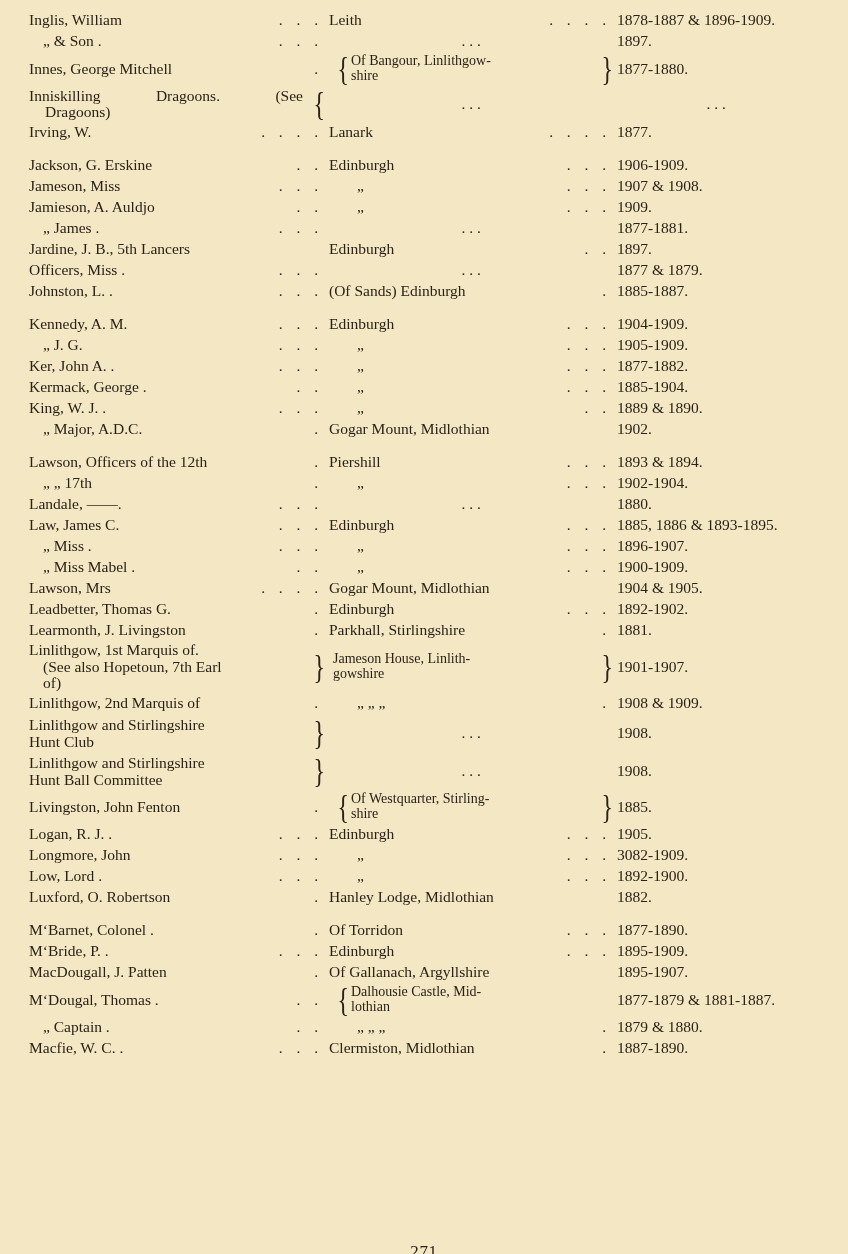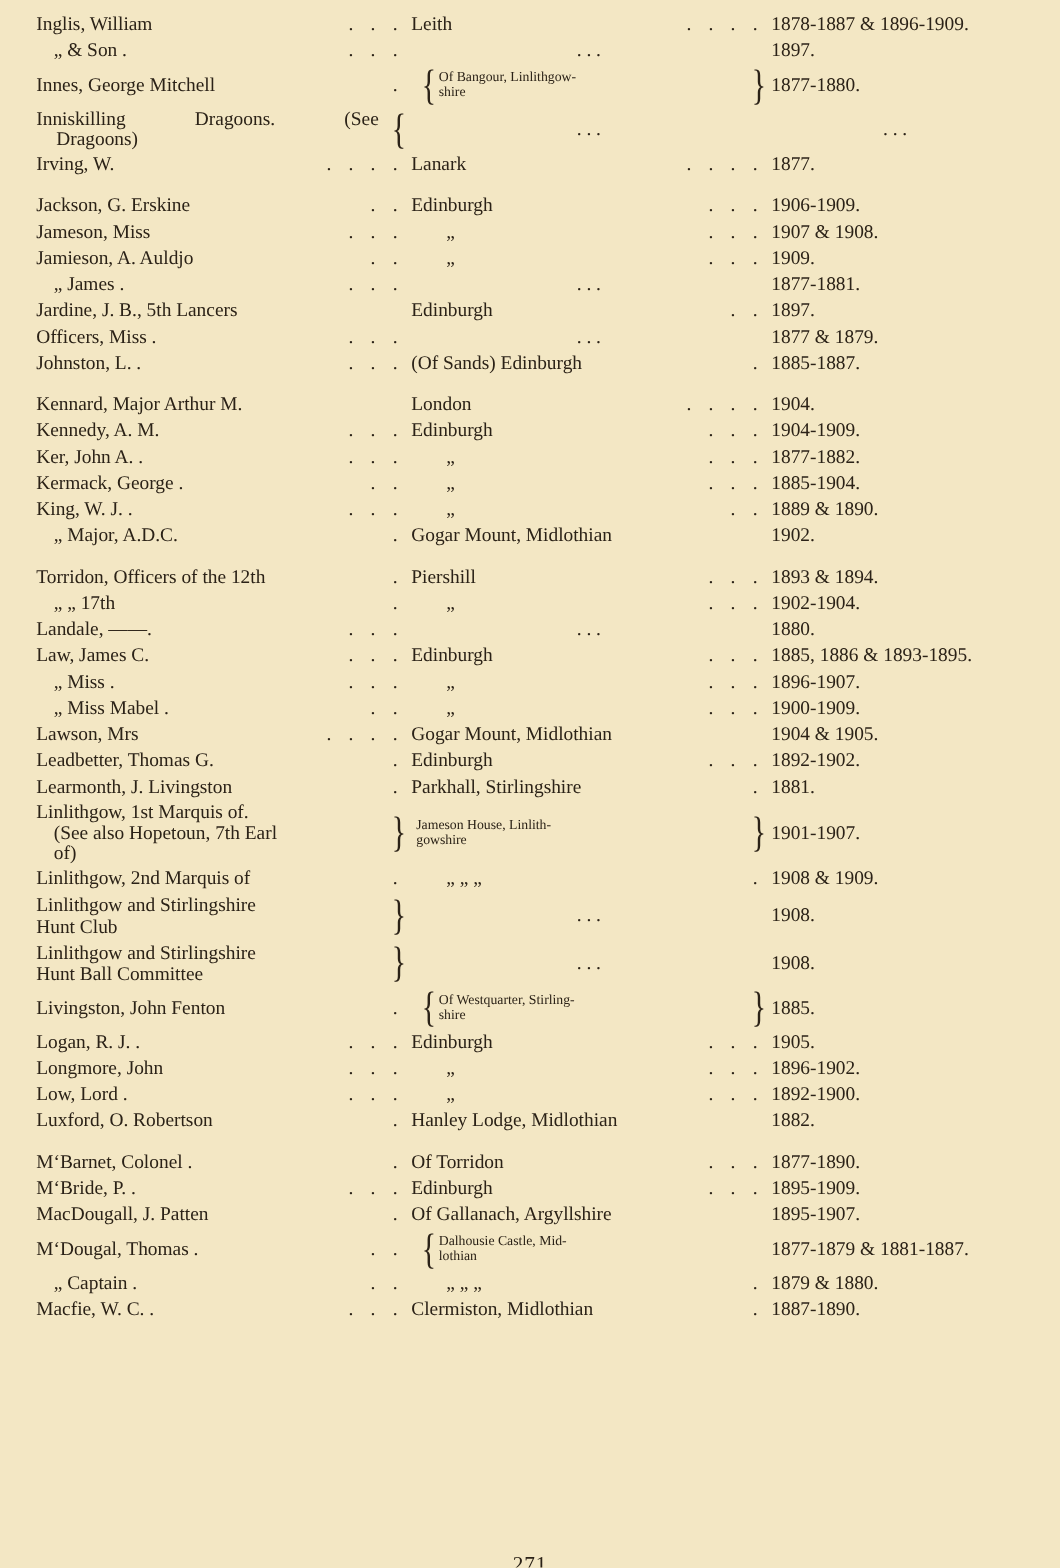--- a/index.html
+++ b/index.html
@@ -87,21 +87,21 @@
     transform: translateY(-50%) scaleX(0.7);
     font-size: 34px;
     line-height: 1;
     font-family: "Liberation Serif", serif;
   }
   .brace.right { left: auto; right: 2px; }
   .braced-text {
     display: block;
     padding-left: 22px;
     padding-right: 20px;
-    font-size: 11px;
+    font-size: 14px;
     line-height: 1.05;
   }
   .brace-name {
     position: relative;
     white-space: normal;
     padding-right: 14px;
   }
   .spaced {
     display: block;
     text-align: justify;
@@ -330,56 +330,56 @@
             <span class="ldr dots">.</span>
           </span>
         </td>
         <td class="col-years">1885-1887.</td>
       </tr>
 
       <tr class="gap-row">
           <td colspan="3"></td>
         </tr>
 
-      <tr class="row">
-        <td class="col-name">
-          <span class="name-inner">
-            <span class="txt">Kennard, Major Arthur M.</span>
-            <span class="sp"></span>
-            <span class="ldr dots"></span>
-          </span>
-        </td>
-        <td class="col-place">
-          <span class="place-inner">
-            <span class="txt">London</span>
-            <span class="sp"></span>
-            <span class="ldr dots">.     .     .     .</span>
-          </span>
-        </td>
-        <td class="col-years">1904.</td>
-      </tr>
 
       <tr class="row">
         <td class="col-name">
           <span class="name-inner">
             <span class="txt">Kennedy, A. M.</span>
             <span class="sp"></span>
             <span class="ldr dots">.        .        .</span>
           </span>
         </td>
         <td class="col-place">
           <span class="place-inner">
             <span class="txt">Edinburgh</span>
             <span class="sp"></span>
             <span class="ldr dots">.     .     .</span>
           </span>
         </td>
         <td class="col-years">1904-1909.</td>
       </tr>
 
+      <tr class="row">
+        <td class="col-name">
+          <span class="name-inner">
+            <span class="txt name-quote">„      J. G.</span>
+            <span class="sp"></span>
+            <span class="ldr dots">.        .        .</span>
+          </span>
+        </td>
+        <td class="col-place">
+          <span class="place-inner">
+            <span class="txt quote-mark">„</span>
+            <span class="sp"></span>
+            <span class="ldr dots">.     .     .</span>
+          </span>
+        </td>
+        <td class="col-years">1905-1909.</td>
+      </tr>
 
       <tr class="row">
         <td class="col-name">
           <span class="name-inner">
             <span class="txt">Ker, John A. .</span>
             <span class="sp"></span>
             <span class="ldr dots">.        .        .</span>
           </span>
         </td>
         <td class="col-place">
@@ -446,21 +446,21 @@
         <td class="col-years">1902.</td>
       </tr>
 
       <tr class="gap-row">
           <td colspan="3"></td>
         </tr>
 
       <tr class="row">
         <td class="col-name">
           <span class="name-inner">
-            <span class="txt">Torridon, Officers of the 12th</span>
+            <span class="txt">Lawson, Officers of the 12th</span>
             <span class="sp"></span>
             <span class="ldr dots">.</span>
           </span>
         </td>
         <td class="col-place">
           <span class="place-inner">
             <span class="txt">Piershill</span>
             <span class="sp"></span>
             <span class="ldr dots">.     .     .</span>
           </span>
@@ -718,21 +718,21 @@
             <span class="ldr dots">.        .        .</span>
           </span>
         </td>
         <td class="col-place">
           <span class="place-inner">
             <span class="txt quote-mark">„</span>
             <span class="sp"></span>
             <span class="ldr dots">.     .     .</span>
           </span>
         </td>
-        <td class="col-years">1896-1902.</td>
+        <td class="col-years">3082-1909.</td>
       </tr>
 
       <tr class="row">
         <td class="col-name">
           <span class="name-inner">
             <span class="txt">Low, Lord   .</span>
             <span class="sp"></span>
             <span class="ldr dots">.        .        .</span>
           </span>
         </td>

